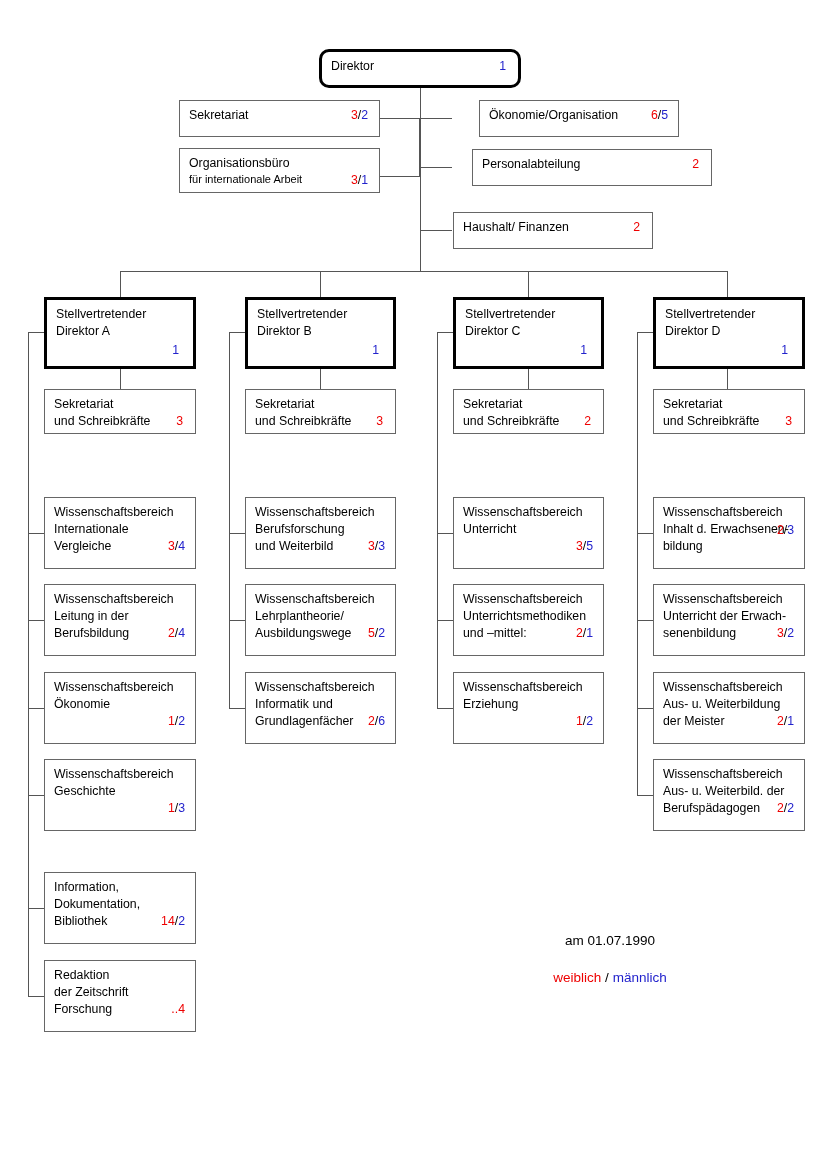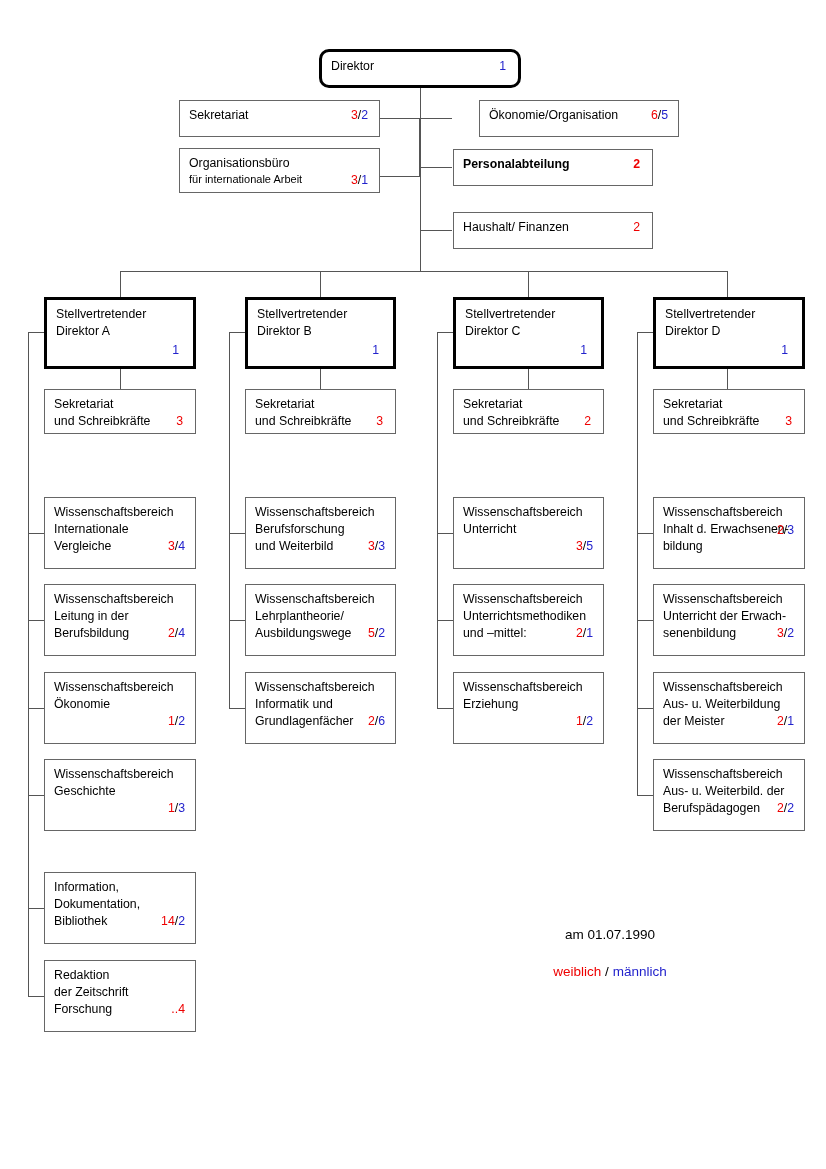--- a/index.html
+++ b/index.html
@@ -65,21 +65,21 @@
     text-align: center;
   }
   #caption .cap-title {
     font-size: 13.5px;
     font-weight: bold;
     letter-spacing: .1px;
     white-space: nowrap;
   }
   #caption .cap-date {
     font-size: 13.5px;
-    margin-top: 2px;
+    margin-top: 8px;
     white-space: nowrap;
   }
   #caption .cap-legend {
     font-size: 13.5px;
     margin-top: 22px;
     white-space: nowrap;
   }
 </style>
 </head>
 <body>
@@ -156,21 +156,21 @@
     </div>
   </div>
 
   <div class="box" style="left:453px; top:100px; width:200px; height:37px;margin-left:26px;">
     <div class="ln1"><span>Ökonomie/Organisation</span></div>
     <div class="val" style="right:10px; top:6px;">
       <span class="f">6</span><span class="sep">/</span><span class="m">5</span>
     </div>
   </div>
 
-  <div class="box" style="left:453px; top:149px; width:200px; height:37px;font-weight:bold;">
+  <div class="box" style="left:472px; top:149px; width:240px; height:37px;">
     <div class="ln1"><span>Personalabteilung</span></div>
     <div class="val" style="right:12px; top:6px;">
       <span class="f">2</span>
     </div>
   </div>
 
   <div class="box" style="left:453px; top:212px; width:200px; height:37px;">
     <div class="ln1"><span>Haushalt/ Finanzen</span></div>
     <div class="val" style="right:12px; top:6px;">
       <span class="f">2</span>

